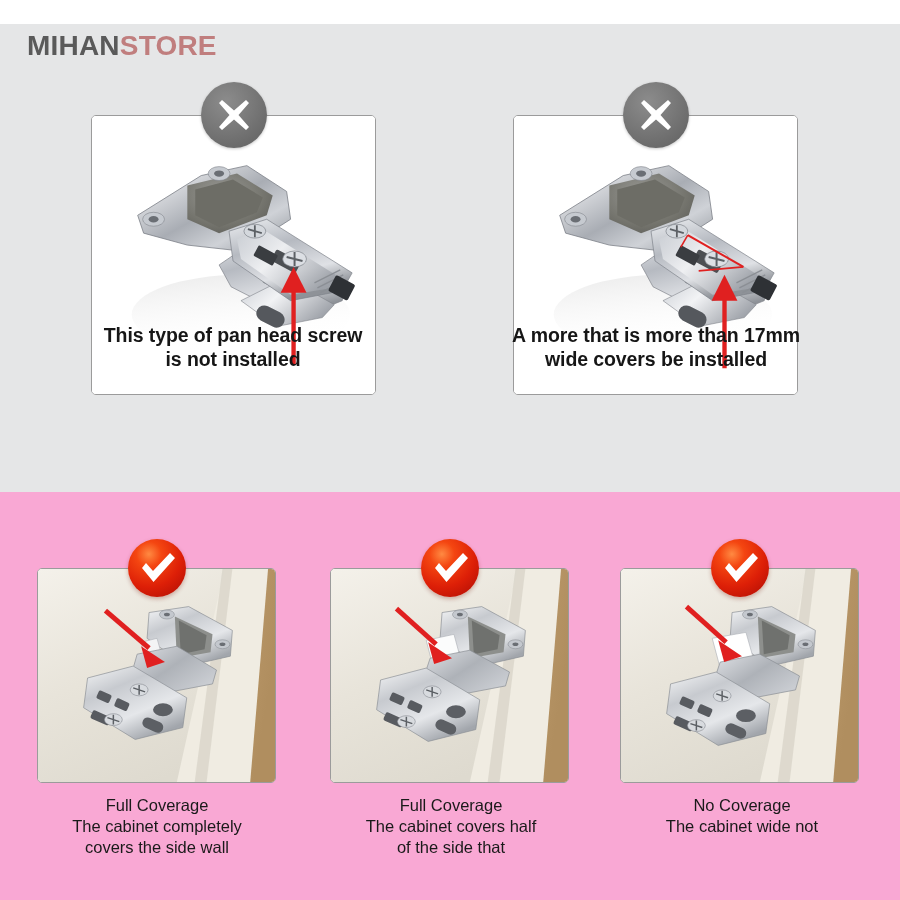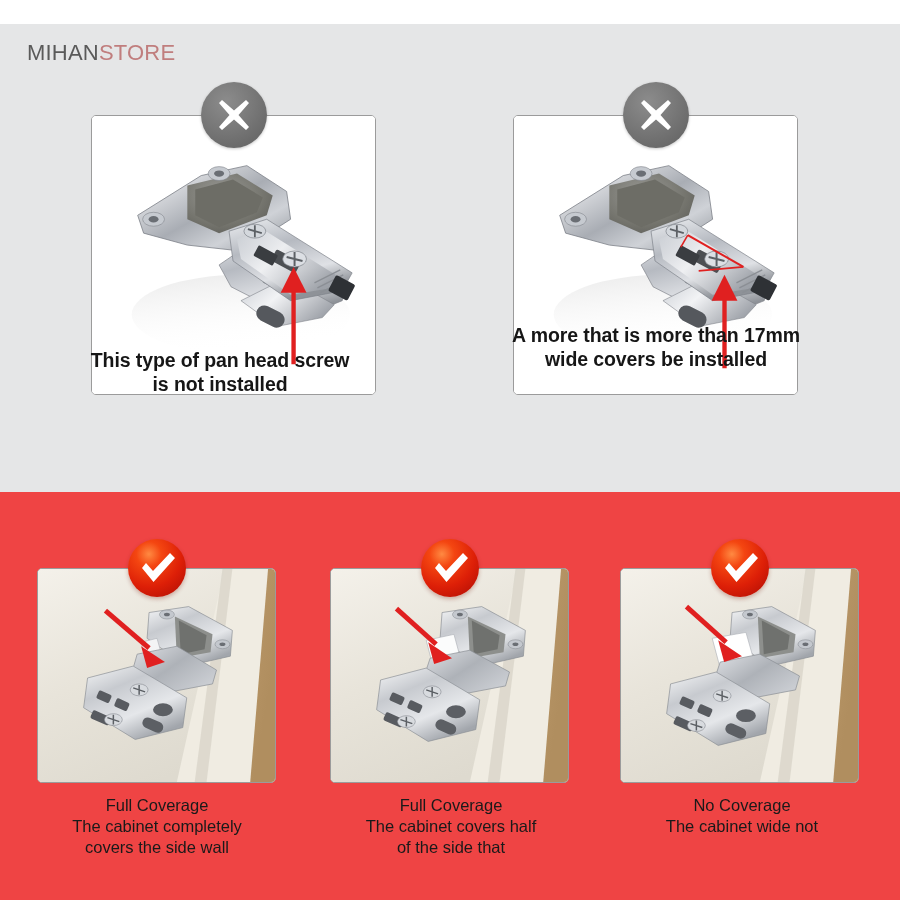--- a/index.html
+++ b/index.html
@@ -18,23 +18,23 @@
 
   
   #top-section {
     position: absolute;
     left: 0; top: 24px;
     width: 900px; height: 468px;
     background: #e5e6e7;
   }
   #brand-logo {
     position: absolute;
-    left: 27px; top: 16px;
-    font-size: 22px;
-    font-weight: normal;
+    left: 27px; top: 6px;
+    font-size: 28px;
+    font-weight: bold;
     letter-spacing: 0.2px;
     white-space: nowrap;
   }
   #brand-logo .p1 { color: #5a5a5a; }
   #brand-logo .p2 { color: #c07e7e; }
 
   .top-card {
     position: absolute;
     top: 91px;
     width: 285px; height: 280px;
@@ -71,29 +71,29 @@
     position: absolute;
     top: 300px;
     width: 420px;
     text-align: center;
     font-size: 19.5px;
     font-weight: bold;
     color: #161616;
     line-height: 1.22;
     letter-spacing: -0.1px;
   }
-  #top-caption-0 { left: 10px; margin-top: 25px; }
+  #top-caption-0 { left: 23px; }
   #top-caption-1 { left: 446px; }
 
   
   #bottom-section {
     position: absolute;
     left: 0; top: 492px;
     width: 900px; height: 408px;
-    background: #ef4444;
+    background: #f9a8d4;
   }
   .bot-card {
     position: absolute;
     top: 76px;
     width: 239px; height: 215px;
   }
   #bot-card-0 { left: 37px; }
   #bot-card-1 { left: 330px; }
   #bot-card-2 { left: 620px; }
 

